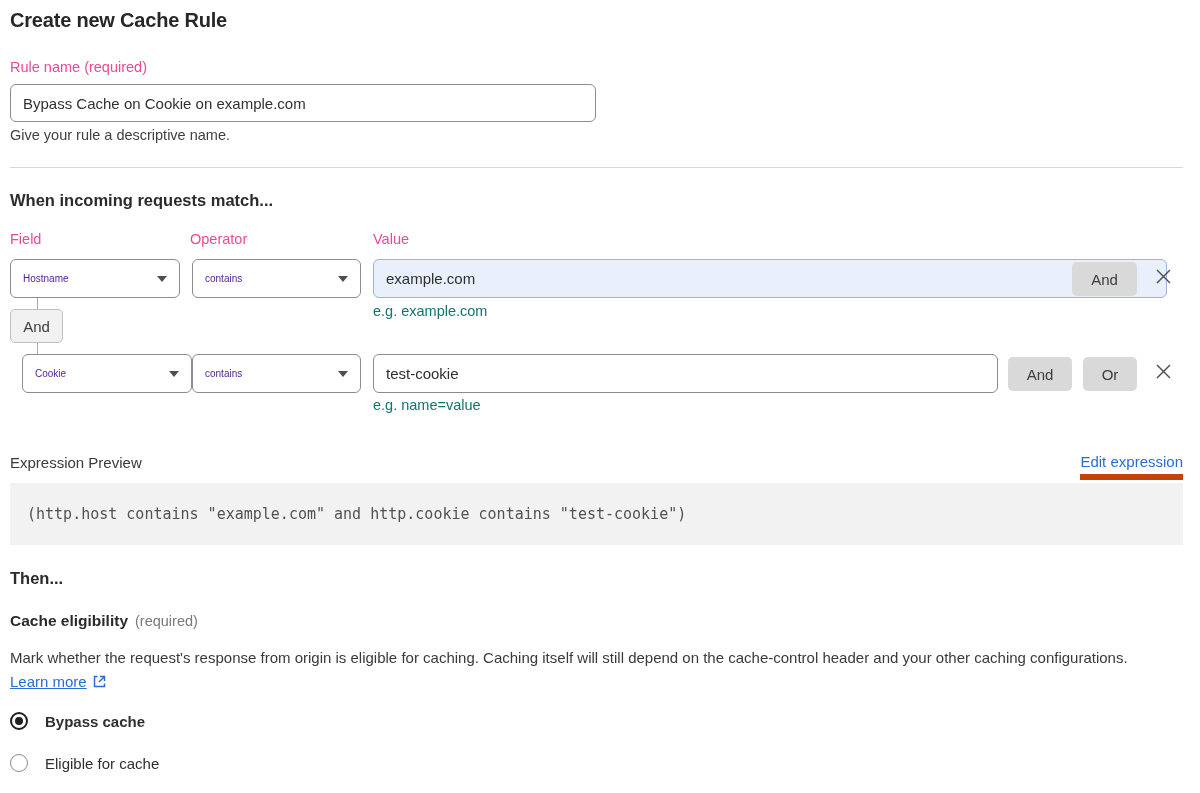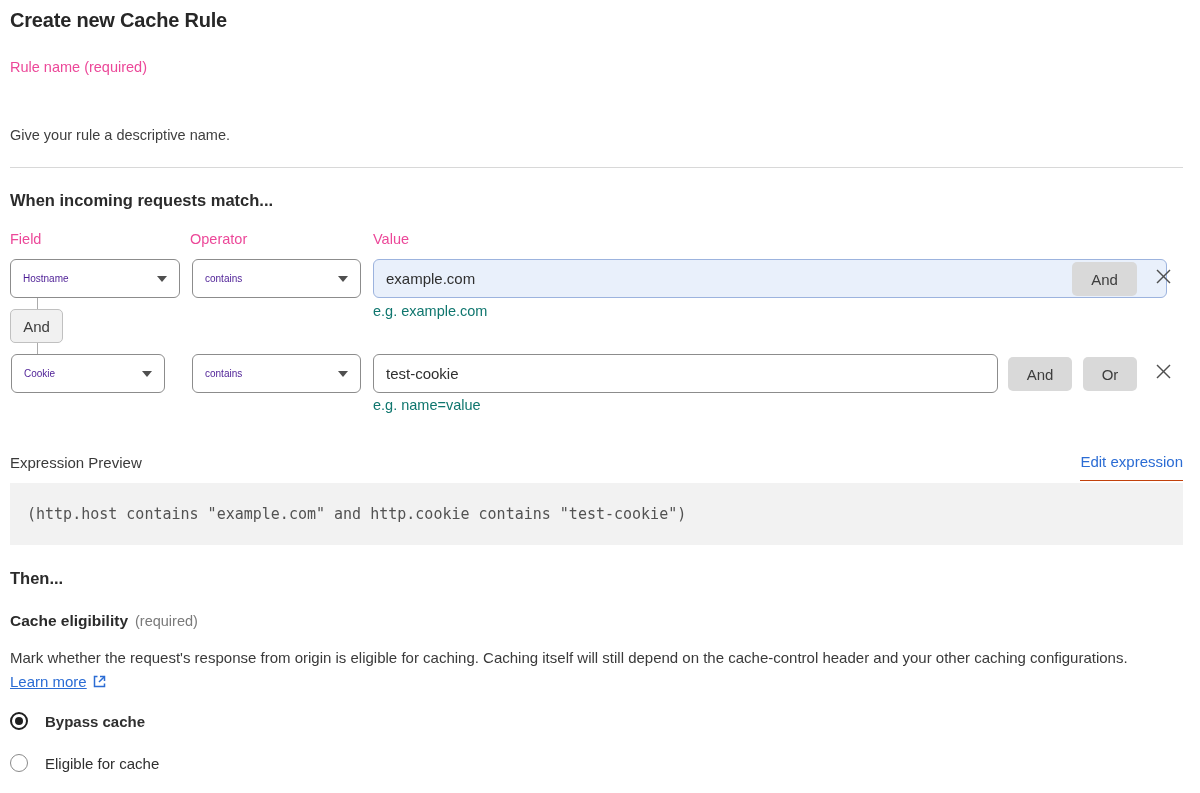--- a/index.html
+++ b/index.html
@@ -35,21 +35,21 @@
     display:flex; align-items:center; justify-content:space-between;
     border:1px solid #8c8c8c; border-radius:6px; background:#fff;
     padding:0 12px; font-size:10px; color:#4c1d95; cursor:pointer; z-index:2;
   }
   .caret {
     width:0; height:0; border-left:5px solid transparent; border-right:5px solid transparent;
     border-top:6px solid #4f4f4f; margin-left:8px; flex:0 0 auto;
   }
   .sel-field-1 { left:10px;  top:259px; width:170px; height:39px; }
   .sel-op-1    { left:192px; top:259px; width:169px; height:39px; }
-  .sel-field-2 { left:11px;  top:354px; width:154px; height:39px; }
+  .sel-field-2 { left:22px;  top:354px; width:170px; height:39px; }
   .sel-op-2    { left:192px; top:354px; width:169px; height:39px; }
 
   .value-input {
     height:39px; border:1px solid #8c8c8c; border-radius:6px; padding:0 12px;
     font-family:"Liberation Sans", sans-serif; font-size:15px; color:#2f2f2f; background:#fff; outline:none;
   }
   .val-1 { left:373px; top:259px; width:794px; background:#e9f0fb; border:1px solid #9cb3de; }
   .val-2 { left:373px; top:354px; width:625px; }
 
   .gray-btn {
@@ -72,21 +72,21 @@
   .connector-line { left:37px; top:298px; width:1px; height:57px; background:#ababab; z-index:1; }
   .connector-and {
     left:10px; top:309px; width:53px; height:34px; z-index:3;
     background:#f1f1f1; border:1px solid #c0c0c0; border-radius:5px; color:#3d3d3d;
     font-family:"Liberation Sans", sans-serif; font-size:15px; cursor:pointer;
   }
 
   .expr-label { left:10px; top:454px; font-size:15px; color:#3a3a3a; }
   .expr-edit {
     right:17px; top:453px; font-size:15px; color:#2b6cd4; text-decoration:none;
-    border-bottom:1px solid #c2410c; padding-bottom:10px; cursor:pointer;
+    border-bottom:6px solid #c2410c; padding-bottom:4px; cursor:pointer;
   }
   .code-block { left:10px; top:483px; width:1173px; height:62px; background:#f2f2f2; }
   .code-text {
     display:block; padding-left:17px; line-height:62px;
     font-family:"DejaVu Sans Mono", monospace; font-size:15px; color:#525252; white-space:nowrap;
   }
 
   .then-heading { left:10px; top:569px; }
   .elig-heading { left:10px; top:612px; font-size:15.5px; font-weight:700; color:#2b2b2b; }
   .elig-required { font-size:14.5px; font-weight:400; color:#7a7a7a; margin-left:7px; }
@@ -109,20 +109,21 @@
   .radio-row.selected .radio-label { font-weight:700; }
 </style>
 </head>
 <body>
 
 <div id="root">
 
   <h1 class="abs page-title">Create new Cache Rule</h1>
 
   <label class="abs field-label rule-label">Rule name (required)</label>
+  <input class="abs rule-input" type="text" value="Bypass Cache on Cookie on example.com" style="">
   <div class="abs rule-helper">Give your rule a descriptive name.</div>
 
   <div class="abs divider"></div>
 
   <h2 class="abs section-heading match-heading">When incoming requests match...</h2>
 
   <div class="abs field-label col-field">Field</div>
   <div class="abs field-label col-operator">Operator</div>
   <div class="abs field-label col-value">Value</div>
 

